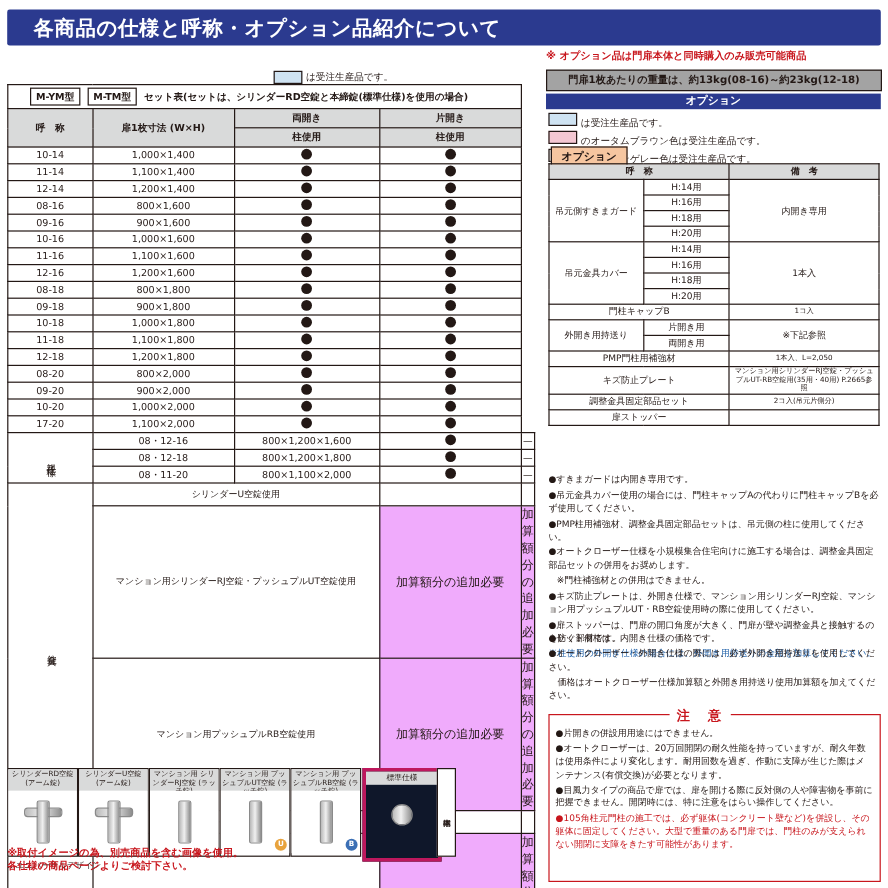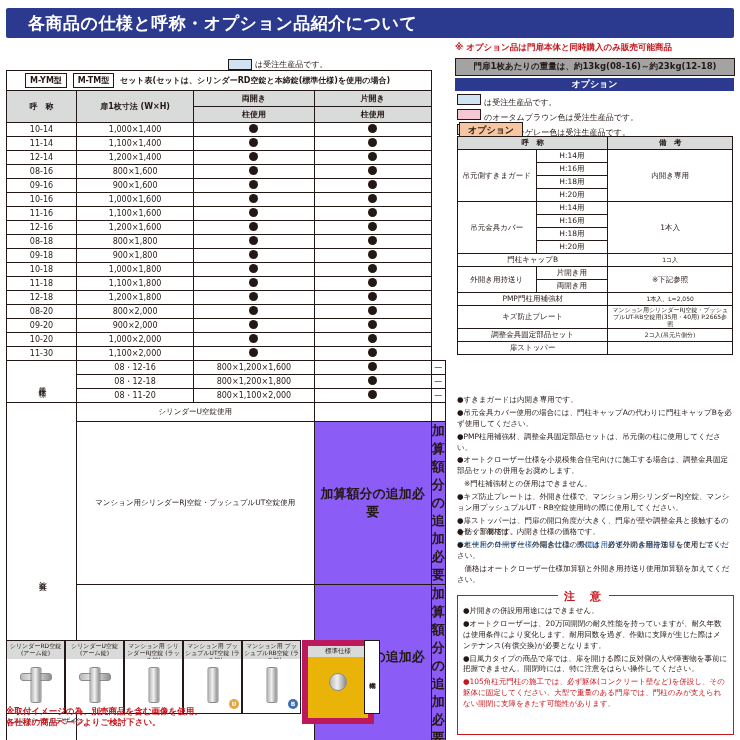--- a/index.html
+++ b/index.html
@@ -55,21 +55,21 @@
   .ttl-row td{background:#ffffff;font-weight:bold;}
   .tag{
     display:inline-block;border:1px solid #231815;background:#ffffff;
     padding:1px 4px;font-size:8px;font-weight:bold;margin-right:3px;
   }
   .lt .hd{background:#d9dada;font-weight:bold;height:15px;}
   .dot{display:inline-block;width:9px;height:9px;border-radius:50%;background:#231815;}
   .sz{font-size:8px;}
   .oya{writing-mode:vertical-rl;text-orientation:upright;letter-spacing:1px;font-size:8px;line-height:1;}
   .vtx{writing-mode:vertical-rl;text-orientation:upright;letter-spacing:1px;font-size:8px;}
-  .pinkcell{background:#8b5cf6;font-size:13px;color:#231815;font-weight:bold;}
+  .pinkcell{background:#f0abfc;font-size:10px;color:#231815;}
   .rowh{height:14px;}
 
   
   .opt-hd{
     position:absolute;left:455px;top:78px;width:279px;height:13px;
     background:#2b3a8f;color:#fff;font-size:9px;font-weight:bold;
     display:flex;align-items:center;justify-content:center;
   }
   .opt-legend{
     position:absolute;left:457px;top:94px;width:277px;font-size:8px;line-height:1.35;
@@ -126,21 +126,21 @@
     border:1px solid #8a8a8a;border-radius:2px;
   }
   .knob.arm{height:6px;top:14px;width:30px;border-radius:3px;}
   .knob.round{width:16px;height:16px;border-radius:50%;top:16px;}
   .badge-round{
     position:absolute;right:2px;bottom:2px;width:10px;height:10px;border-radius:50%;
     background:#e8a33d;color:#fff;font-size:6px;line-height:10px;text-align:center;font-weight:bold;
   }
   .badge-round.b{background:#3b6fb5;}
   .std{
-    position:absolute;left:296px;top:0;width:60px;height:72px;border:6px solid #be185d;background:#eab308;text-align:center;
+    position:absolute;left:296px;top:0;width:60px;height:72px;border:3px solid #be185d;background:#0f172a;text-align:center;
   }
   .std .cap{background:#d9dada;font-size:6.5px;padding:1px 0;}
   .vert-note{
     position:absolute;left:358px;top:0;width:14px;height:72px;border:1px solid #231815;
     writing-mode:vertical-rl;text-orientation:upright;font-size:6.5px;text-align:center;
     display:flex;align-items:center;justify-content:center;background:#fff;
   }
   .ud{position:absolute;left:6px;top:716px;font-size:7px;}
   .bottom-red{
     position:absolute;left:6px;top:700px;width:330px;color:#c8161d;font-size:8.5px;
@@ -275,21 +275,21 @@
           <td><span class="dot"></span></td>
           <td><span class="dot"></span></td>
         </tr>
         <tr class="rowh">
           <td>10-20</td>
           <td class="sz">1,000×2,000</td>
           <td><span class="dot"></span></td>
           <td><span class="dot"></span></td>
         </tr>
         <tr class="rowh">
-          <td>11-30</td>
+          <td>17-20</td>
           <td class="sz">1,100×2,000</td>
           <td><span class="dot"></span></td>
           <td><span class="dot"></span></td>
         </tr>
       </tbody>
     <tbody id="oyako-rows">
         <tr class="rowh">
           <td rowspan="3" style="width:20px;"><span class="oya">親子仕様</span></td>
           <td style="width: 52px;">08・12-16</td>
           <td class="sz">800×1,200×1,600</td>

